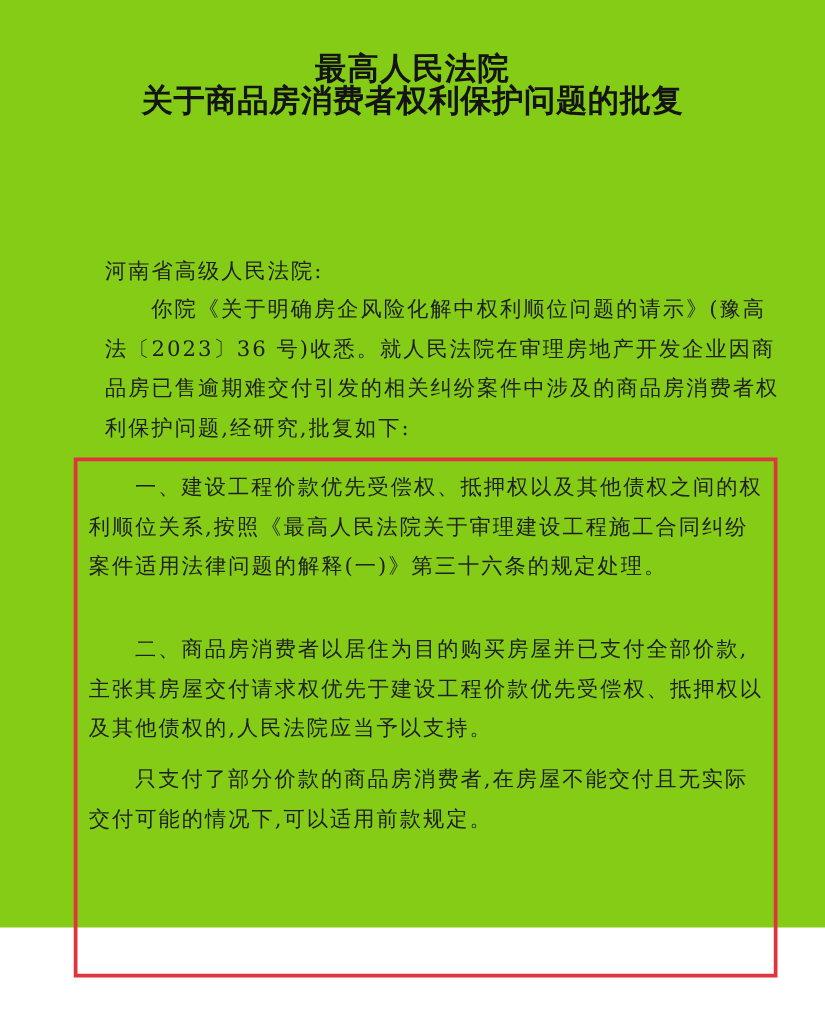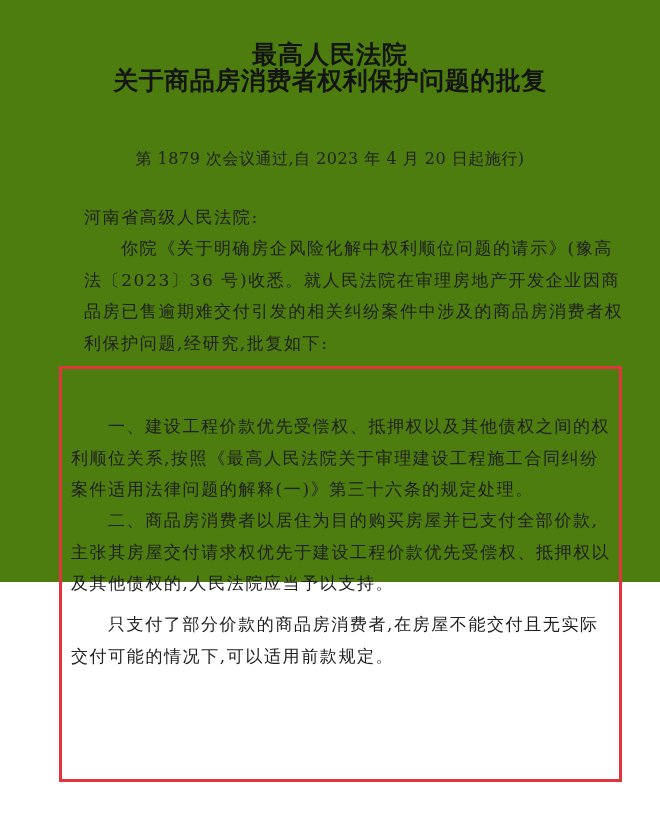--- a/index.html
+++ b/index.html
@@ -11,22 +11,22 @@
       width: 660px;
       height: 825px;
       position: relative;
       overflow: hidden;
       font-family: "DejaVu Serif", "Liberation Serif", serif;
       color: #1c1c1c;
     }
     .page {
       position: absolute;
       left: 0; top: 0;
-      width: 660px; height: 582px;
-      background: #4d7c0f;
+      width: 660px; height: 742px;
+      background: #84cc16;
     }
     .title1 {
       position: absolute;
       left: 0; width: 660px;
       top: 38px;
       text-align: center;
       font-size: 25px;
       font-weight: bold;
       letter-spacing: 1px;
       color: #141414;
@@ -73,32 +73,31 @@
     .box-para {
       position: absolute;
       left: 9px;
       width: 545px;
       font-size: 17px;
       line-height: 31.5px;
       color: #202020;
       letter-spacing: 1.6px;
       text-indent: 37px;
     }
-    .item1 { top: 6px; margin-top: 36px; }
+    .item1 { top: 6px; }
     .item2 { top: 136px; }
     .item2b { top: 240px; }
     .item3 { top: 305px; }
   </style>
 </head>
 <body>
 
 <div class="page">
   <div class="title1">最高人民法院</div>
   <div class="title2">关于商品房消费者权利保护问题的批复</div>
-  <div class="subtitle sub2">第 1879 次会议通过,自 2023 年 4 月 20 日起施行)</div>
 
   <div class="para addressee">河南省高级人民法院:</div>
   <div class="para intro">你院《关于明确房企风险化解中权利顺位问题的请示》(豫高法〔2023〕36 号)收悉。就人民法院在审理房地产开发企业因商品房已售逾期难交付引发的相关纠纷案件中涉及的商品房消费者权利保护问题,经研究,批复如下:</div>
 
   <div class="red-box">
     <div class="box-para item1">一、建设工程价款优先受偿权、抵押权以及其他债权之间的权利顺位关系,按照《最高人民法院关于审理建设工程施工合同纠纷案件适用法律问题的解释(一)》第三十六条的规定处理。</div>
     <div class="box-para item2">二、商品房消费者以居住为目的购买房屋并已支付全部价款,主张其房屋交付请求权优先于建设工程价款优先受偿权、抵押权以及其他债权的,人民法院应当予以支持。</div>
     <div class="box-para item2b">只支付了部分价款的商品房消费者,在房屋不能交付且无实际交付可能的情况下,可以适用前款规定。</div>
   </div>
 </div>

